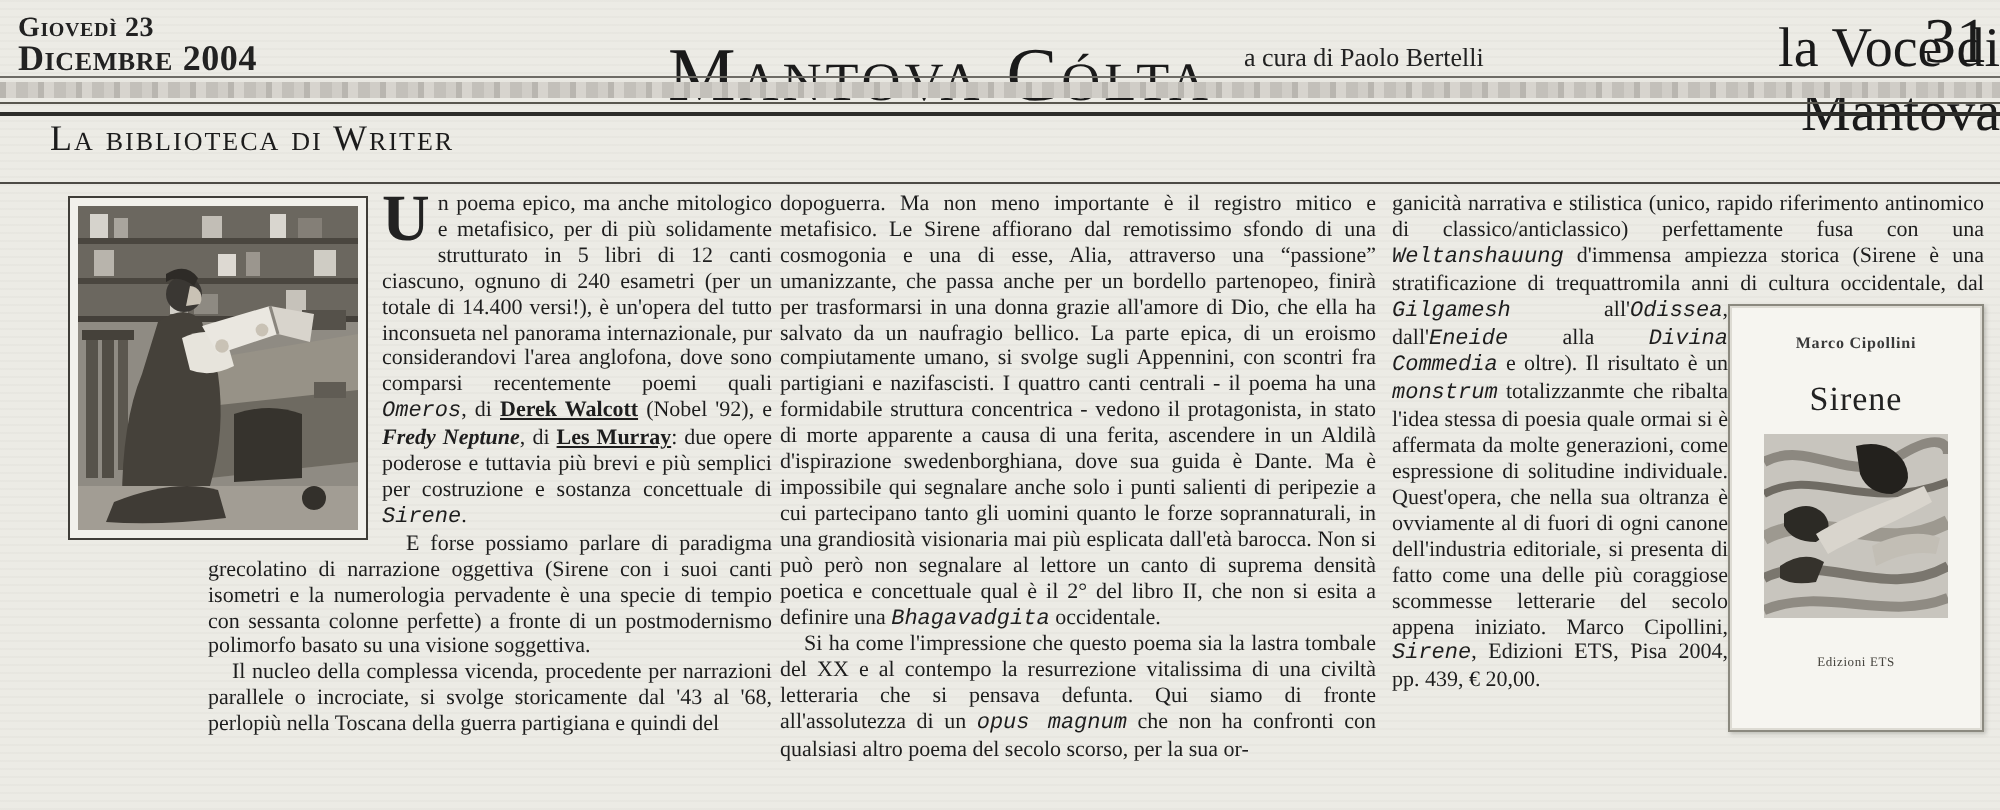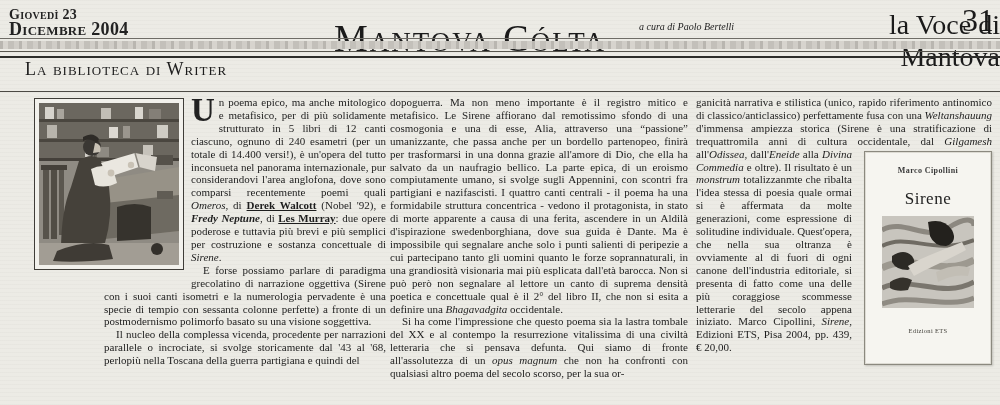--- a/index.html
+++ b/index.html
@@ -8,46 +8,46 @@
     background:#ecebe5;
     background-image:repeating-linear-gradient(0deg, rgba(110,108,100,0.035) 0 1px, transparent 1px 4px);
     font-family:"Liberation Serif","DejaVu Serif",serif;color:#1e1e1e;
   }
   
   .m-date{position:absolute;left:9px;top:7px;font-weight:bold;font-variant:small-caps;
           font-size:14px;line-height:15px;letter-spacing:.3px;color:#222;}
   .m-date .l2{font-size:18px;font-weight:bold;}
   .m-title{position:absolute;left:255px;width:430px;top:16px;text-align:center;
            font-variant:small-caps;font-size:38px;letter-spacing:2px;font-weight:500;color:#1a1a1a;}
-  .m-curator{position:absolute;left:622px;top:21px;font-style:italic;font-size:10px;color:#222;margin-left:17px;}
+  .m-curator{position:absolute;left:622px;top:21px;font-size:13px;color:#222;}
   .m-paper{position:absolute;left:792px;top:9px;font-size:28px;color:#1a1a1a;text-align:right;}
   .m-page{position:absolute;right:6px;top:2px;font-size:32px;color:#1a1a1a;}
   .rule{position:absolute;left:0;right:0;}
   .r1{top:38px;height:1px;background:#6e6c66;}
   .band{top:41px;height:8px;background:repeating-linear-gradient(90deg,#b9b6b0 0 3px,#d7d4ce 3px 8px,#c3c0ba 8px 14px,#d0cdc7 14px 19px);}
   .r2{top:51px;height:1px;background:#59574f;}
   .r3{top:56px;height:2px;background:#2d2d2a;}
   .sec-title{position:absolute;left:25px;top:59px;font-variant:small-caps;
              font-size:18px;letter-spacing:1px;font-weight:500;color:#1c1c1c;}
   .r4{top:91px;height:1px;background:#4c4a45;}
   
   .bodytext{font-size:11px;line-height:12.9px;text-align:justify;color:#1d1d1d;}
   .para{margin:0;}
   .indent{text-indent:12px;}
-  .i{font-style:italic;} .b{font-weight:bold;text-decoration:underline;} .bi{font-weight:bold;font-style:italic;}
+  .i{font-style:italic;font-family:Liberation Mono, monospace;} .b{font-weight:bold;text-decoration:underline;} .bi{font-weight:bold;font-style:italic;}
   .col-left{position:absolute;left:104px;top:96px;width:282px;}
   .col-mid{position:absolute;left:390px;top:96px;width:298px;}
   .col-right{position:absolute;left:696px;top:96px;width:296px;}
   
   .photo-frame{float:left;width:140px;height:162px;margin:2px 7px 7px -70px;
                border:1px solid #3f3d38;padding:4px;background:#f2f1ec;box-sizing:content-box;}
   .photo-frame svg{display:block;}
   .dropcap{float:left;font-size:33px;line-height:27px;padding:1px 4px 0 0;font-weight:bold;color:#222;}
   
-  .book-cover{display:block;float:right;width:126px;height:212px;margin:3px 0 5px 12px;
+  .book-cover{display:block;float:right;width:126px;height:212px;margin:3px 0 5px 0;
               border:1px solid #8b897f;background:#f6f5f0;text-align:center;
               box-shadow:inset 0 0 0 1px #dddbd3, 1px 1px 2px rgba(60,58,50,.25);}
   .bc-author{display:block;margin-top:13px;font-size:8px;letter-spacing:.4px;color:#3a3a3a;font-weight:bold;}
   .bc-title{display:block;margin-top:15px;font-size:17px;letter-spacing:.5px;color:#222;}
   .bc-art{display:block;width:92px;height:92px;margin:11px auto 0;}
   .bc-pub{display:block;margin-top:17px;font-size:6.5px;letter-spacing:.3px;color:#44423c;}
 </style>
 </head>
 <body>
 

